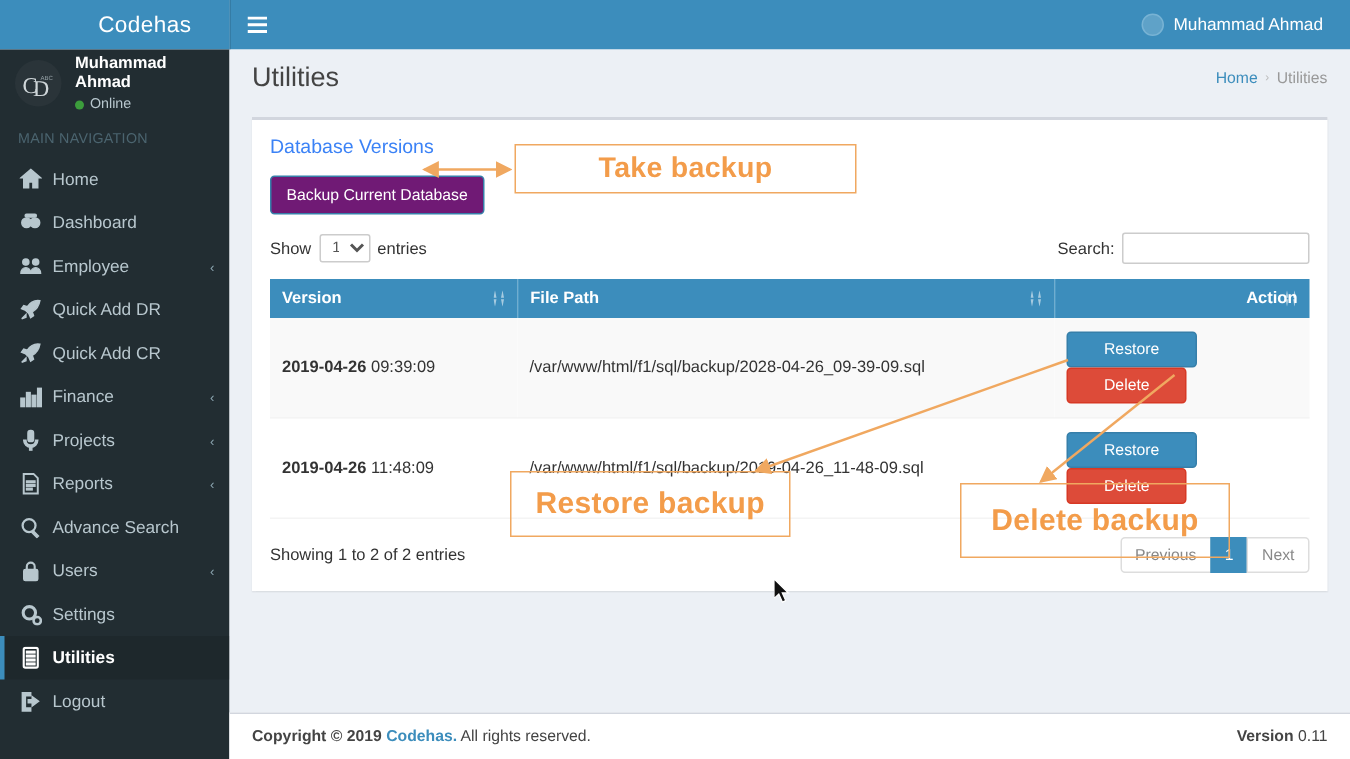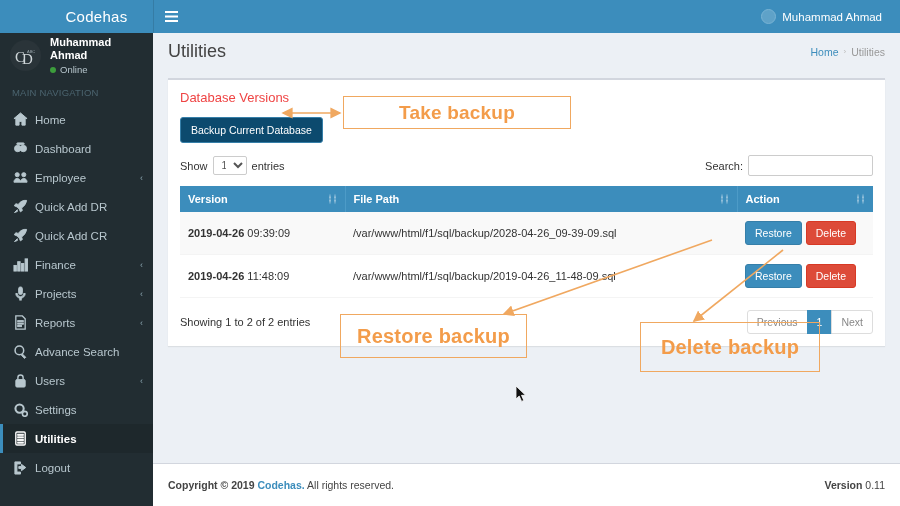--- a/index.html
+++ b/index.html
@@ -65,25 +65,25 @@
   .page-title { font-size: 18px; color: #444; font-weight: normal; }
   .breadcrumb { margin-left: auto; display: flex; align-items: center; gap: 5px; font-size: 10.5px; }
   .bc-home { color: #3c8dbc; }
   .bc-sep { color: #bbb; font-size: 8px; }
   .bc-cur { color: #999; }
 
   .box {
     margin: 8px 15px 0; background: #fff; border-top: 2px solid #d2d6de;
     box-shadow: 0 1px 1px rgba(0,0,0,.07);
   }
-  .box-header { padding: 10px 12px 4px; font-size: 13px; color: #ef4444; }
+  .box-header { padding: 10px 12px 4px; font-size: 13px; color: #3b82f6; }
   .box-body { padding: 8px 12px 12px; }
 
   .btn-backup {
-    display: inline-block; background: #0c4a6e; border: 1px solid #367fa9;
+    display: inline-block; background: #701a75; border: 1px solid #367fa9;
     color: #fff; font-size: 10.5px; padding: 6px 10px; border-radius: 3px; cursor: pointer;
   }
 
   .table-controls { display: flex; align-items: center; margin-top: 12px; font-size: 11px; color: #333; }
   .show-entries { display: flex; align-items: center; gap: 5px; }
   .sel-entries {
     border: 1px solid #ccc; border-radius: 2px; background: #fff;
     font-size: 10px; padding: 2px 4px; width: 34px; height: 19px;
     font-family: "Liberation Sans", sans-serif; color: #555;
   }
@@ -101,39 +101,39 @@
   }
   table.dtable thead th:last-child { border-right: none; }
   .sort-ico { position: absolute; right: 7px; top: 50%; transform: translateY(-50%); opacity: .55; }
   table.dtable tbody td {
     padding: 9px 8px; font-size: 11px; color: #333;
     border-bottom: 1px solid #f4f4f4;
   }
   table.dtable tbody tr:first-child td { background: #f9f9f9; }
   .ver-date { font-weight: bold; }
   .btn-sm {
-    display: inline-block; color: #fff; font-size: 10.5px; padding: 5px 9px;
+    display: inline-block; color: #fff; font-size: 10.5px; padding: 5px 24px;
     border-radius: 3px; cursor: pointer; margin-right: 4px;
   }
   .btn-restore { background: #3c8dbc; border: 1px solid #367fa9; }
   .btn-delete { background: #dd4b39; border: 1px solid #d73925; }
 
   .table-footer { display: flex; align-items: center; margin-top: 12px; font-size: 11px; color: #333; }
   .pagination { margin-left: auto; display: flex; }
   .pg {
     border: 1px solid #ddd; background: #fff; color: #888; font-size: 10.5px;
     padding: 5px 9px; margin-left: -1px; cursor: pointer;
   }
   .pg:first-child { border-radius: 3px 0 0 3px; }
   .pg:last-child { border-radius: 0 3px 3px 0; }
   .pg.active { background: #3c8dbc; border-color: #3c8dbc; color: #fff; }
 
   
   .footer {
-    position: absolute; left: 153px; bottom: 0; width: 747px; height: 43px;
+    position: absolute; left: 153px; bottom: 0; width: 747px; height: 31px;
     background: #fff; border-top: 1px solid #d2d6de;
     display: flex; align-items: center; padding: 0 15px; font-size: 10.5px; color: #444;
   }
   .footer b { font-weight: bold; }
   .footer .brand { color: #3c8dbc; font-weight: bold; }
   .footer-right { margin-left: auto; }
 
   
   .anno-layer { position: absolute; inset: 0; pointer-events: none; }
   .anno-box {
@@ -358,21 +358,21 @@
                   <polygon points="2,6 0,6 1,11"></polygon>
                   <polygon points="7,5 5,5 6,0"></polygon>
                   <polygon points="7,6 5,6 6,11"></polygon>
                 </svg></th>
               <th><span>File Path</span><svg class="sort-ico" width="9" height="11" viewBox="0 0 9 11" fill="#fff">
                   <polygon points="2,5 0,5 1,0"></polygon>
                   <polygon points="2,6 0,6 1,11"></polygon>
                   <polygon points="7,5 5,5 6,0"></polygon>
                   <polygon points="7,6 5,6 6,11"></polygon>
                 </svg></th>
-              <th style="width: 136px;"><span>Action</span><svg class="sort-ico" width="9" height="11" viewBox="0 0 9 11" fill="#fff">
+              <th style="width: 170px; text-align: right;"><span>Action</span><svg class="sort-ico" width="9" height="11" viewBox="0 0 9 11" fill="#fff">
                   <polygon points="2,5 0,5 1,0"></polygon>
                   <polygon points="2,6 0,6 1,11"></polygon>
                   <polygon points="7,5 5,5 6,0"></polygon>
                   <polygon points="7,6 5,6 6,11"></polygon>
                 </svg></th>
             </tr>
         </thead>
         <tbody id="tbody">
             <tr>
               <td><span class="ver-date">2019-04-26</span> <span>09:39:09</span></td>

